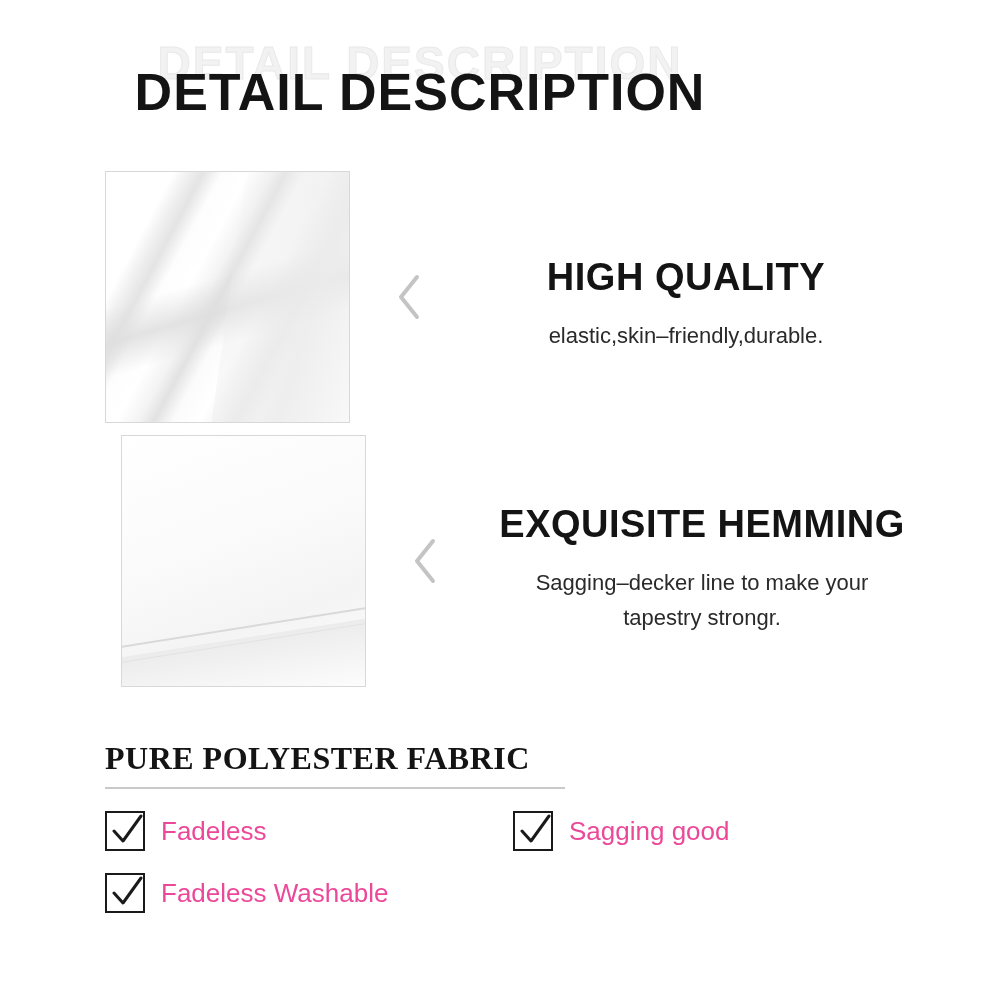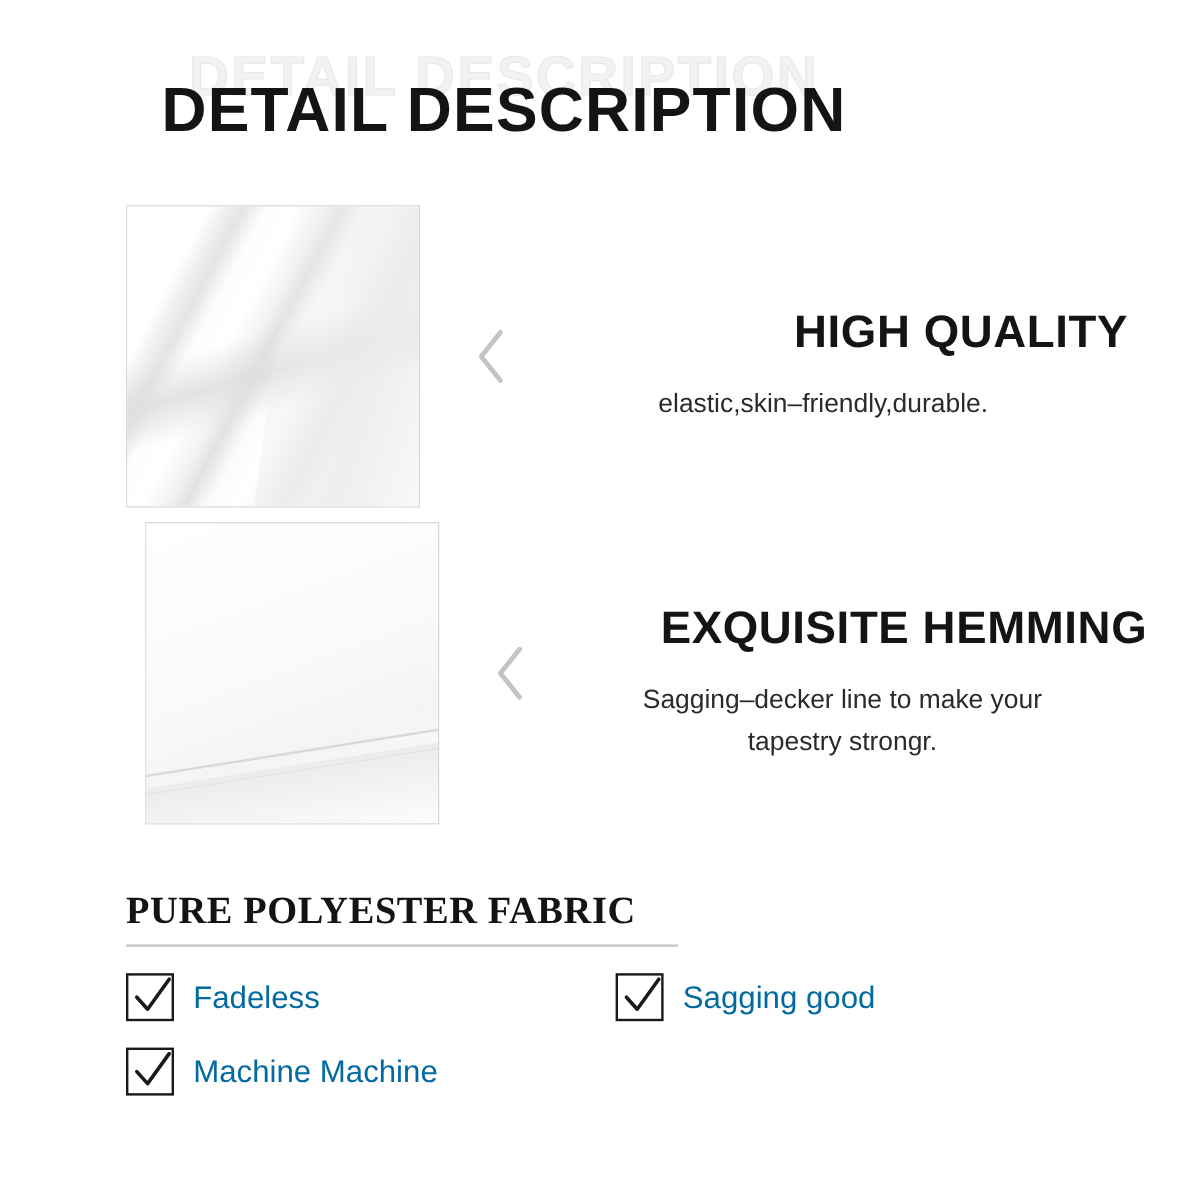--- a/index.html
+++ b/index.html
@@ -162,21 +162,20 @@
     text-align: center;
     padding-right: 60px;
   }
   .feature-heading {
     font-size: 38px;
     font-weight: bold;
     letter-spacing: 0.5px;
     color: #141414;
     margin: 16px 0 20px 0;
     font-family: "Liberation Sans", sans-serif;
-    text-align: right;
   }
   .feature-desc {
     font-size: 22px;
     line-height: 1.55;
     color: #2a2a2a;
     margin: 0;
     font-family: "Liberation Sans", sans-serif;
   }
 
   
@@ -219,21 +218,21 @@
     flex: none;
     box-sizing: border-box;
   }
   .checkbox svg {
     position: absolute;
     left: 3px;
     top: 1px;
   }
   .check-label {
     font-size: 26px;
-    color: #0369a1;
+    color: #ec4899;
     margin-left: 16px;
     font-family: "Liberation Sans", sans-serif;
   }
 </style>
 </head>
 <body>
 
 <div class="header">
   <div class="ghost-title">DETAIL DESCRIPTION</div>
   <div class="main-title">DETAIL DESCRIPTION</div>
@@ -295,16 +294,16 @@
       <span class="check-label">Sagging good</span>
     </div>
 
 
     <div class="check-item">
       <span class="checkbox">
         <svg width="34" height="34" viewBox="0 0 34 34" aria-hidden="true">
           <polyline points="4,17 13,27 31,2" fill="none" stroke="#1a1a1a" stroke-width="3" stroke-linecap="round" stroke-linejoin="round"></polyline>
         </svg>
       </span>
-      <span class="check-label">Machine Machine</span>
+      <span class="check-label">Fadeless Washable</span>
     </div>
   </div>
 </div>
 
 </body></html>

